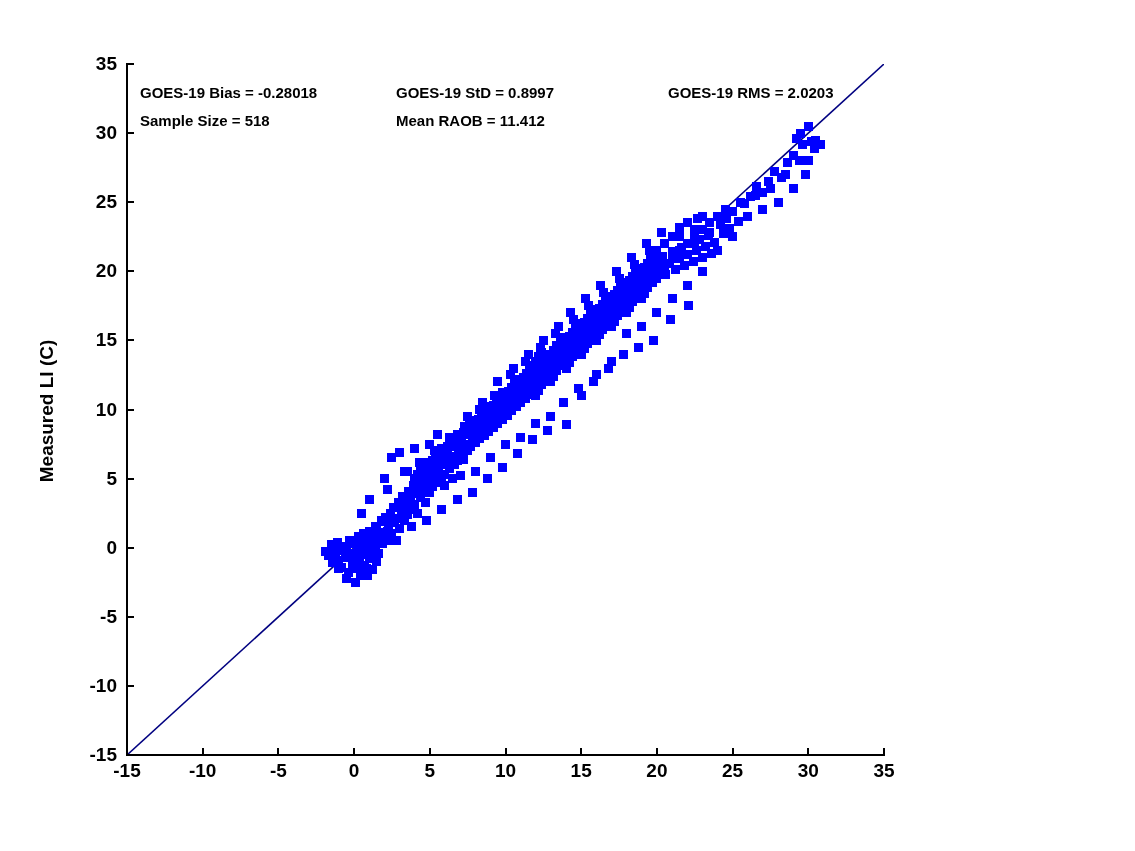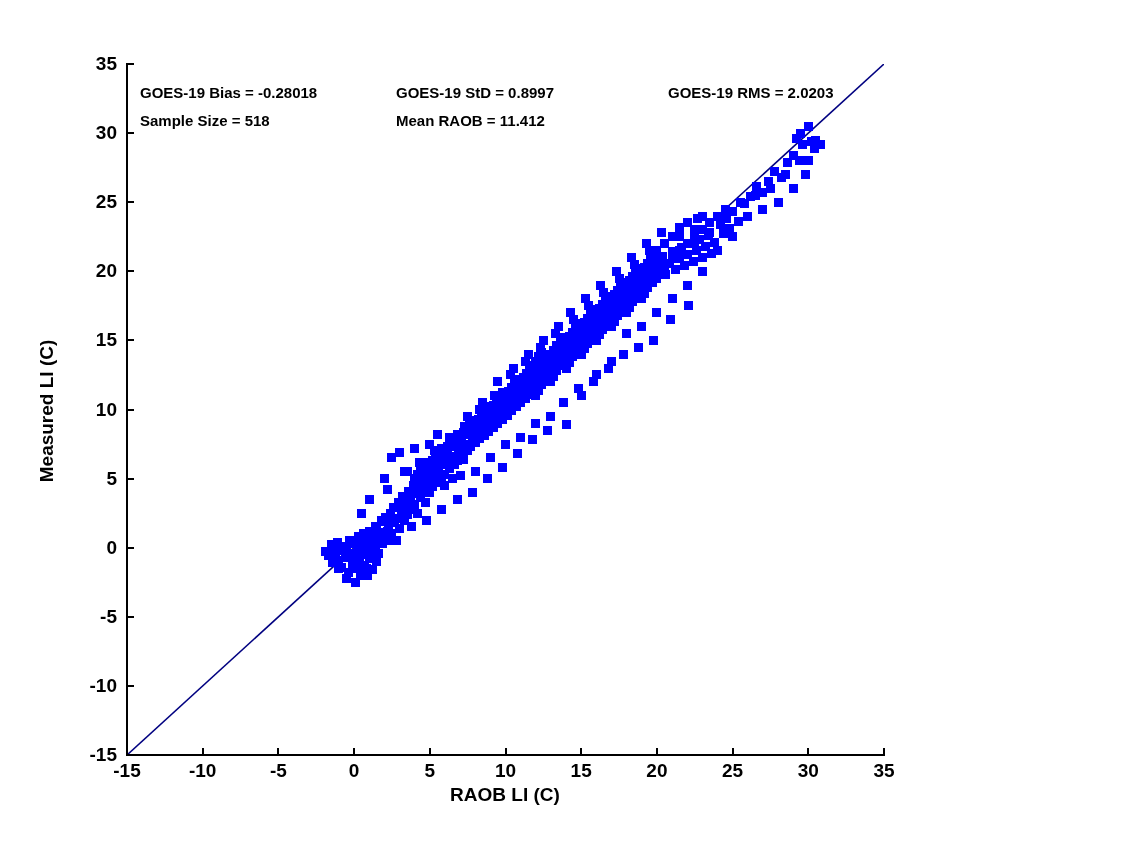--- a/index.html
+++ b/index.html
@@ -49,21 +49,20 @@
 <div id="fig">
 
 
   <div id="spine-left"></div>
   <div id="spine-bottom"></div>
 
   <div id="ticks-y"></div>
   <div id="ticks-x"></div>
 
   <div id="ylabel">Measured LI (C)</div>
-  <div id="xlabel">RAOB LI (C)</div>
 
   <div class="stat" style="left:140px;top:84px;">GOES-19 Bias = -0.28018</div>
   <div class="stat" style="left:396px;top:84px;">GOES-19 StD = 0.8997</div>
   <div class="stat" style="left:668px;top:84px;">GOES-19 RMS = 2.0203</div>
   <div class="stat" style="left:140px;top:112px;">Sample Size = 518</div>
   <div class="stat" style="left:396px;top:112px;">Mean RAOB = 11.412</div>
 
   <div id="plot">
     <svg id="oneone" viewBox="0 0 757 691" preserveAspectRatio="none">
       <line id="fitline" x1="0" y1="691" x2="757" y2="0" stroke="#000080" stroke-width="1.6"></line>

